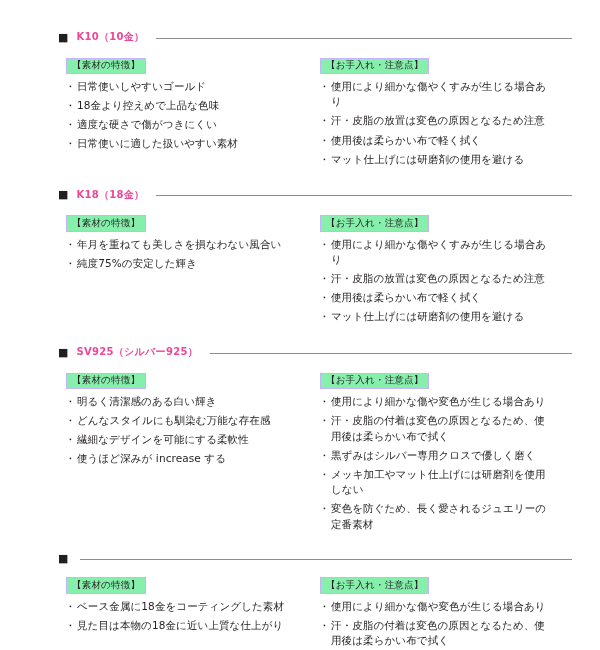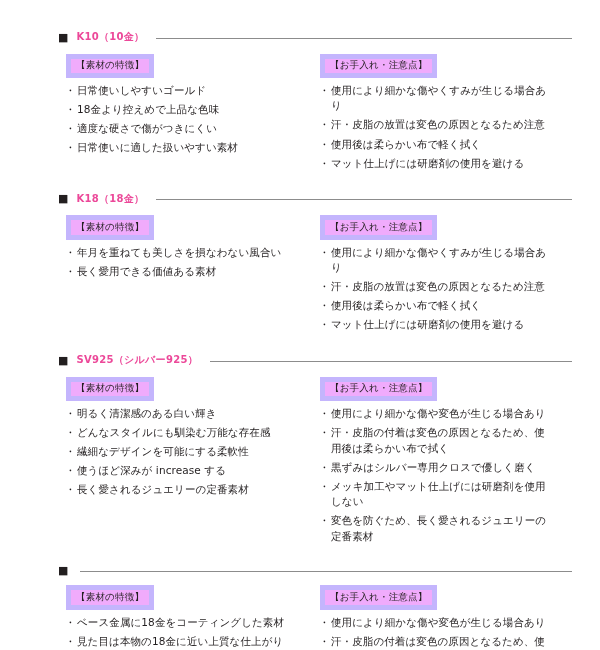--- a/index.html
+++ b/index.html
@@ -53,26 +53,26 @@
     gap: 22px;
     padding-left: 38px;
     padding-right: 4px;
   }
   .col {
     width: 232px;
     flex: 0 0 232px;
   }
   .col-head {
     display: inline-block;
-    border: 5px solid #c4b5fd;
+    border: 1px solid #c4b5fd;
     font-size: 9.5px;
     padding: 1.5px 5px 2px 5px;
     line-height: 1.15;
     margin-bottom: 5px;
-    background: #f0abfc;
+    background: #86efac;
     letter-spacing: 0.2px;
   }
   ul.items {
     list-style: none;
     margin: 0;
     padding: 0;
   }
   ul.items li {
     font-size: 10.5px;
     line-height: 1.48;
@@ -125,21 +125,21 @@
     <div class="sec-head">
       <span class="sec-mark">■</span>
       <span class="sec-title">K18（18金）</span>
       <span class="sec-rule"></span>
     </div>
     <div class="cols">
       <div class="col">
         <div class="col-head">【素材の特徴】</div>
         <ul class="items">
           <li>年月を重ねても美しさを損なわない風合い</li>
-          <li>長く愛用できる価値ある素材</li>
+          <li>純度75%の安定した輝き</li>
         </ul>
       </div>
       <div class="col">
         <div class="col-head">【お手入れ・注意点】</div>
         <ul class="items">
           <li>使用により細かな傷やくすみが生じる場合あり</li>
           <li>汗・皮脂の放置は変色の原因となるため注意</li>
           <li>使用後は柔らかい布で軽く拭く</li>
           <li>マット仕上げには研磨剤の使用を避ける</li>
         </ul>
@@ -154,21 +154,20 @@
       <span class="sec-rule"></span>
     </div>
     <div class="cols">
       <div class="col">
         <div class="col-head">【素材の特徴】</div>
         <ul class="items">
           <li>明るく清潔感のある白い輝き</li>
           <li>どんなスタイルにも馴染む万能な存在感</li>
           <li>繊細なデザインを可能にする柔軟性</li>
           <li>使うほど深みが increase する</li>
-          <li>長く愛されるジュエリーの定番素材</li>
         </ul>
       </div>
       <div class="col">
         <div class="col-head">【お手入れ・注意点】</div>
         <ul class="items">
           <li>使用により細かな傷や変色が生じる場合あり</li>
           <li>汗・皮脂の付着は変色の原因となるため、使用後は柔らかい布で拭く</li>
           <li>黒ずみはシルバー専用クロスで優しく磨く</li>
           <li>メッキ加工やマット仕上げには研磨剤を使用しない</li>
           <li>変色を防ぐため、長く愛されるジュエリーの定番素材</li>

